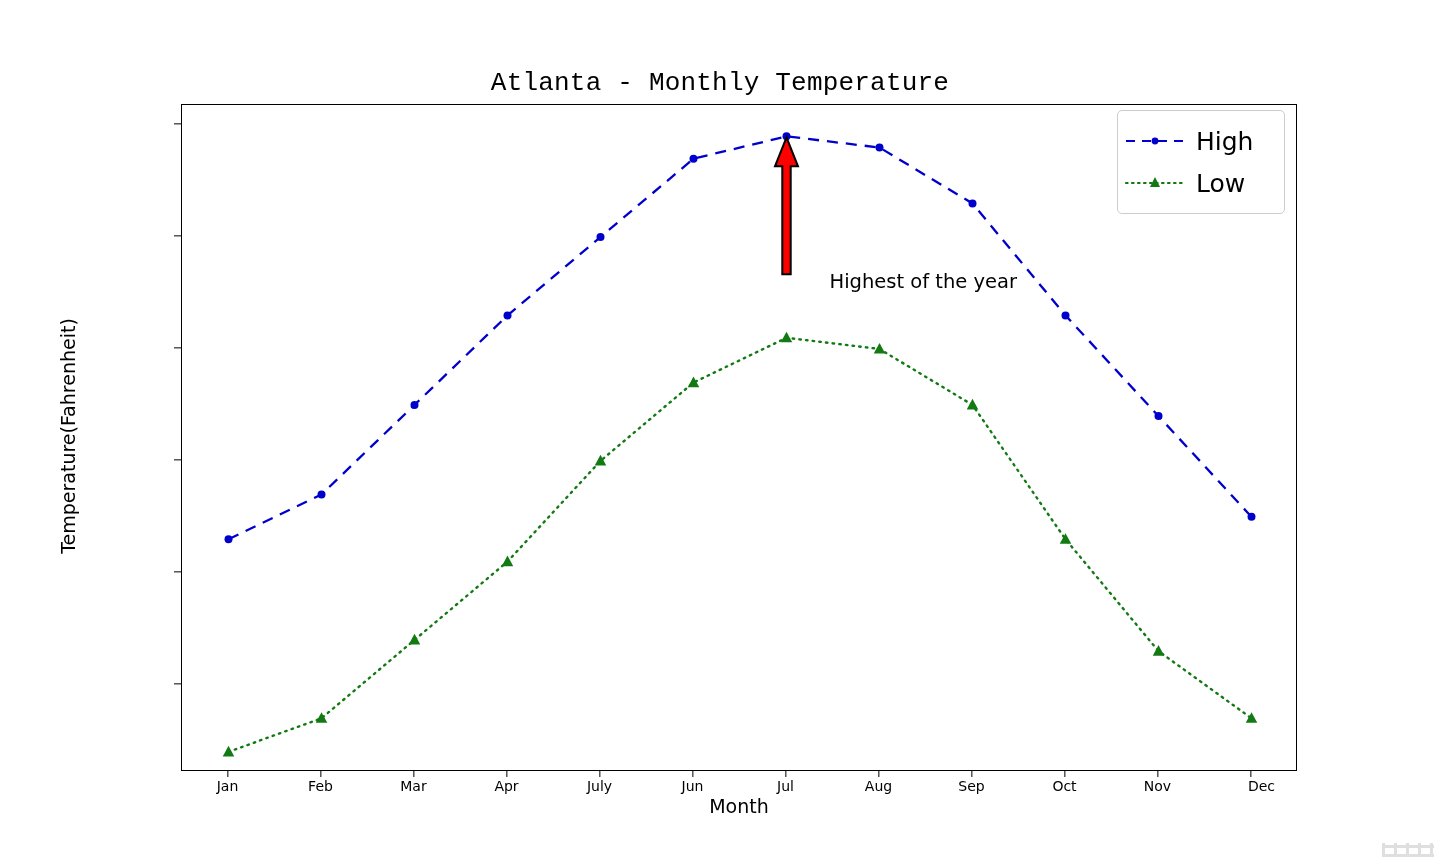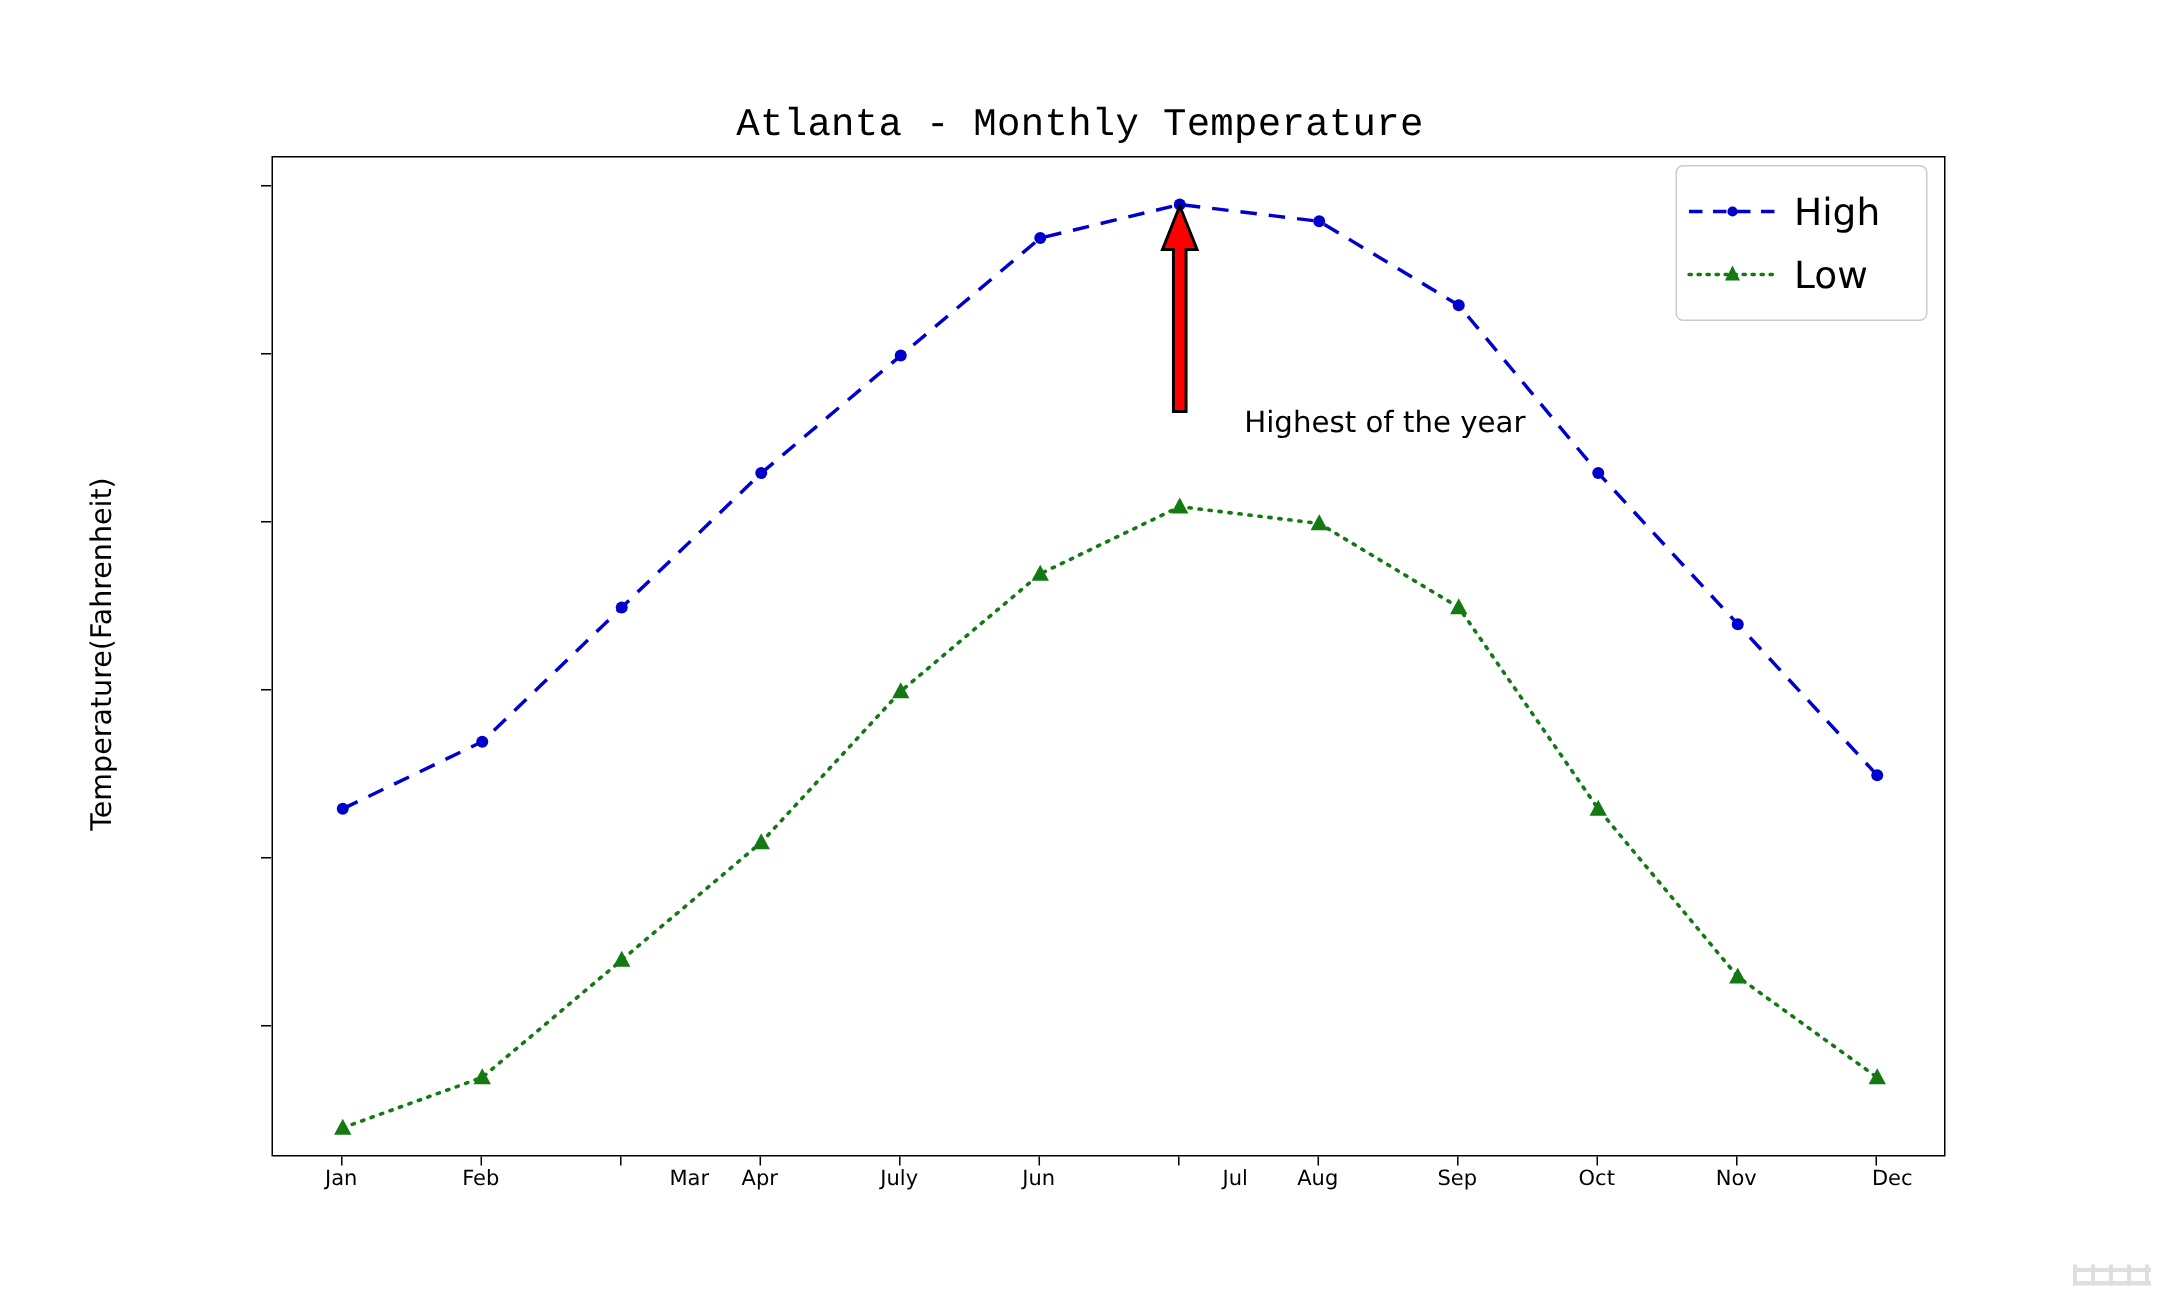--- a/index.html
+++ b/index.html
@@ -165,29 +165,29 @@
       <div class="ytick-mark" style="top: 459.883px;"></div>
       <div class="ytick-mark" style="top: 347.97px;"></div>
       <div class="ytick-mark" style="top: 236.057px;"></div>
       <div class="ytick-mark" style="top: 124.144px;"></div>
     </div>
   <div class="ytick-wrap" id="xtick-container">
       <div class="xtick-label" style="left: 227.5px;">Jan</div>
       <div class="xtick-mark" style="left: 227.5px;"></div>
       <div class="xtick-label" style="left: 320.5px;">Feb</div>
       <div class="xtick-mark" style="left: 320.5px;"></div>
-      <div class="xtick-label" style="left: 413.5px; margin-left: 46px;">Mar</div>
+      <div class="xtick-label" style="left: 413.5px;">Mar</div>
       <div class="xtick-mark" style="left: 413.5px;"></div>
       <div class="xtick-label" style="left: 506.5px;">Apr</div>
       <div class="xtick-mark" style="left: 506.5px;"></div>
       <div class="xtick-label" style="left: 599.5px;">July</div>
       <div class="xtick-mark" style="left: 599.5px;"></div>
       <div class="xtick-label" style="left: 692.5px;">Jun</div>
       <div class="xtick-mark" style="left: 692.5px;"></div>
-      <div class="xtick-label" style="left: 785.5px; margin-left: 38px;">Jul</div>
+      <div class="xtick-label" style="left: 785.5px;">Jul</div>
       <div class="xtick-mark" style="left: 785.5px;"></div>
       <div class="xtick-label" style="left: 878.5px;">Aug</div>
       <div class="xtick-mark" style="left: 878.5px;"></div>
       <div class="xtick-label" style="left: 971.5px;">Sep</div>
       <div class="xtick-mark" style="left: 971.5px;"></div>
       <div class="xtick-label" style="left: 1064.5px;">Oct</div>
       <div class="xtick-mark" style="left: 1064.5px;"></div>
       <div class="xtick-label" style="left: 1157.5px;">Nov</div>
       <div class="xtick-mark" style="left: 1157.5px;"></div>
       <div class="xtick-label" style="left: 1250.5px; margin-left: 11px;">Dec</div>
@@ -223,20 +223,21 @@
           <polygon points="883.5,428.15347651006715 889.272,438.80947651006716 877.728,438.80947651006716" fill="#137a13"></polygon>
           <polygon points="976.5,540.0662281879195 982.272,550.7222281879194 970.728,550.7222281879194" fill="#137a13"></polygon>
           <polygon points="1069.5,607.213879194631 1075.272,617.8698791946309 1063.728,617.8698791946309" fill="#137a13"></polygon>
         </g>
       <g id="annotation-group">
           <polygon points="604.50,32.34 616.00,61.34 608.70,61.34 608.70,169.34 600.30,169.34 600.30,61.34 593.00,61.34" fill="#ff0000" stroke="#000000" stroke-width="2" stroke-linejoin="miter"></polygon>
         </g>
     </svg>
   </div>
 
+  <div id="xlabel">Month</div>
   <div id="ylabel">Temperature(Fahrenheit)</div>
 
   <div id="annotation-text" style="left: 788.5px; top: 270.336px;">Highest of the year</div>
 
   <div id="legend">
     <div class="legend-row">
       <span class="legend-sample">
         <svg width="62" height="20" viewBox="0 0 62 20">
           <line x1="2" y1="10" x2="60" y2="10" stroke="#0000cd" stroke-width="2.2" stroke-dasharray="9,7"></line>
           <circle cx="31" cy="10" r="3.4" fill="#0000cd"></circle>

